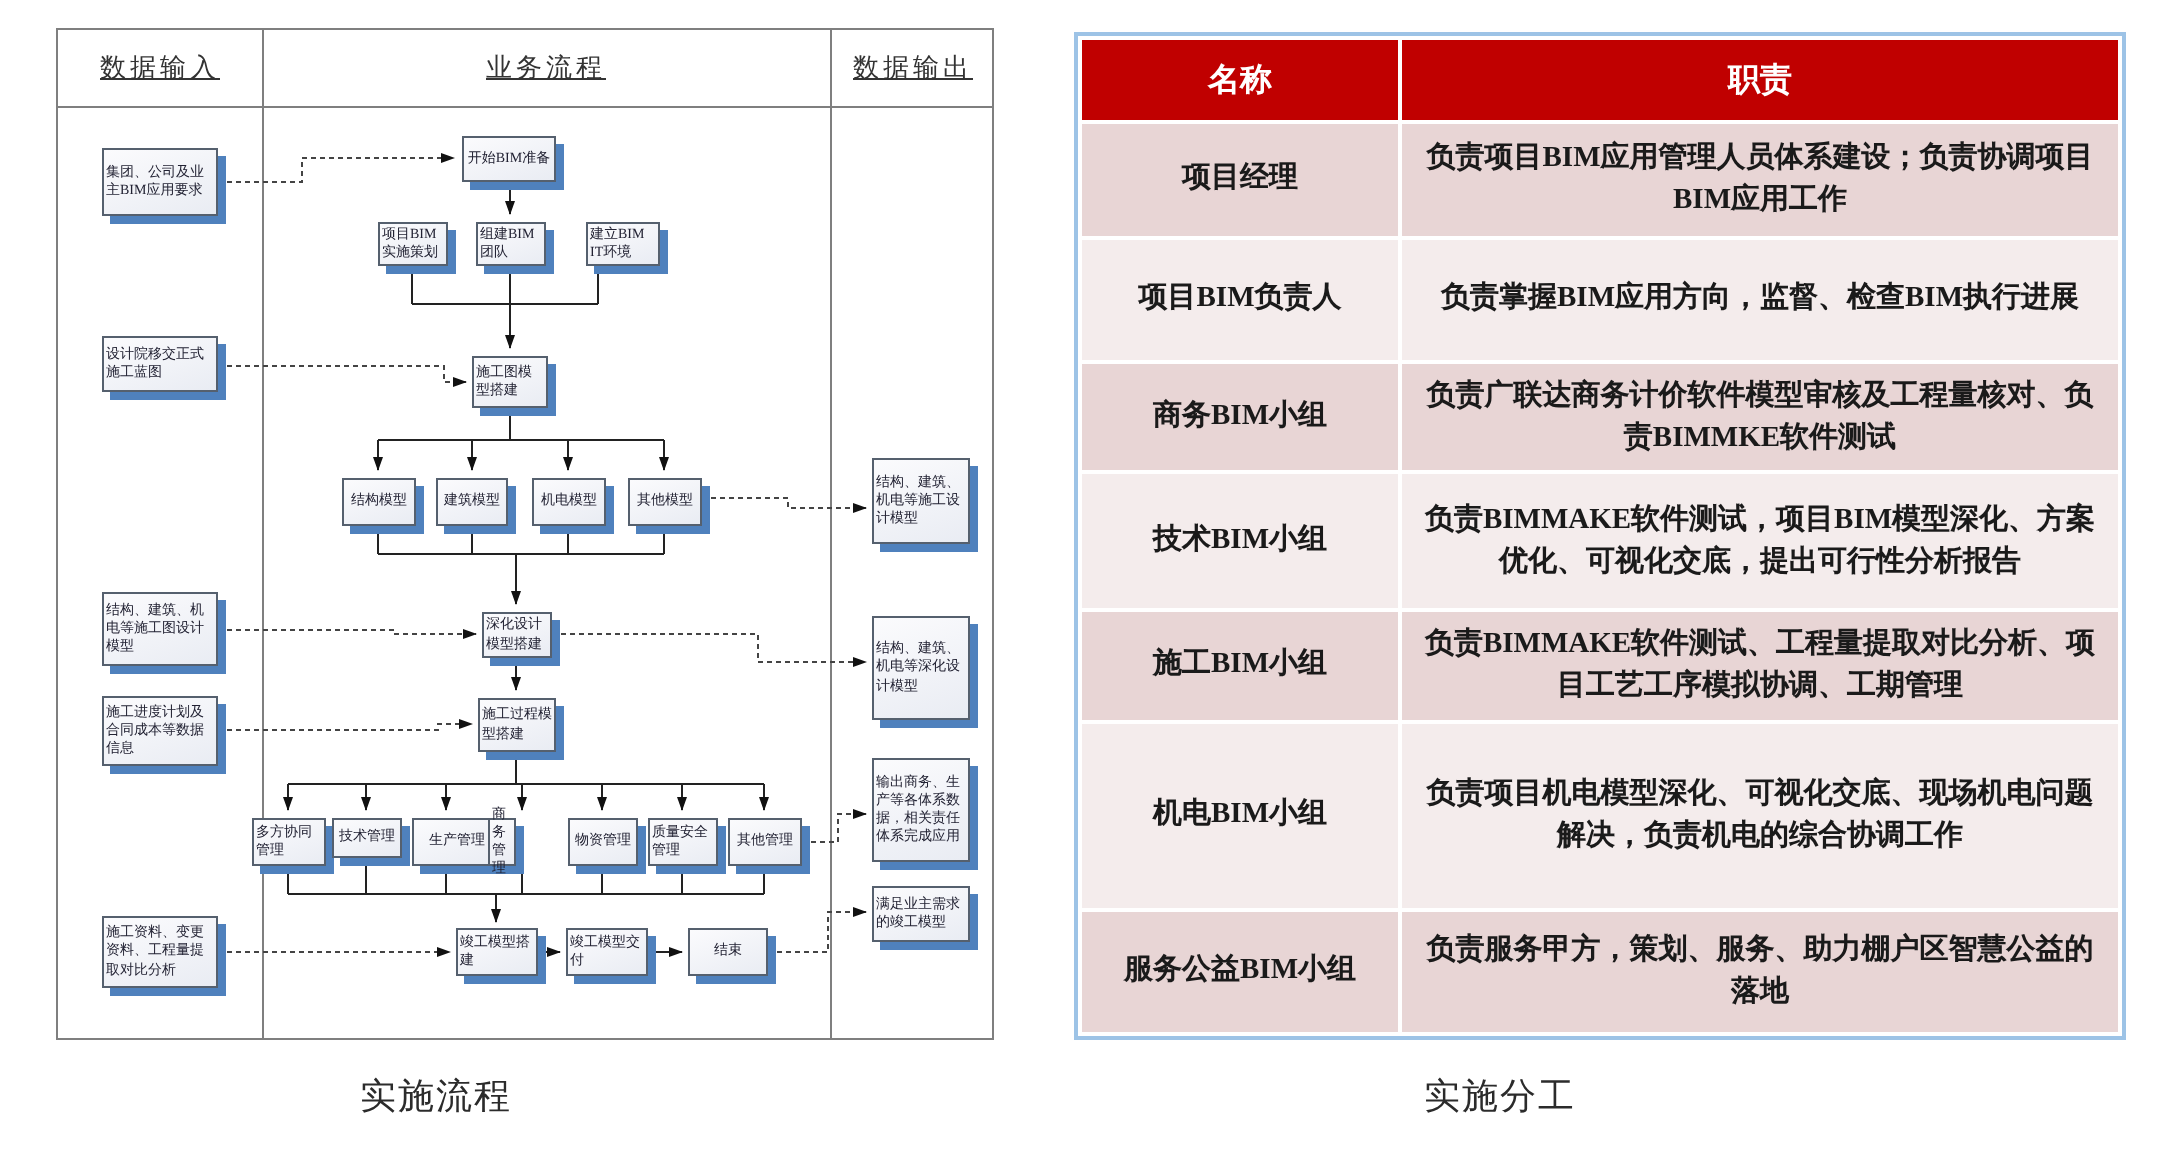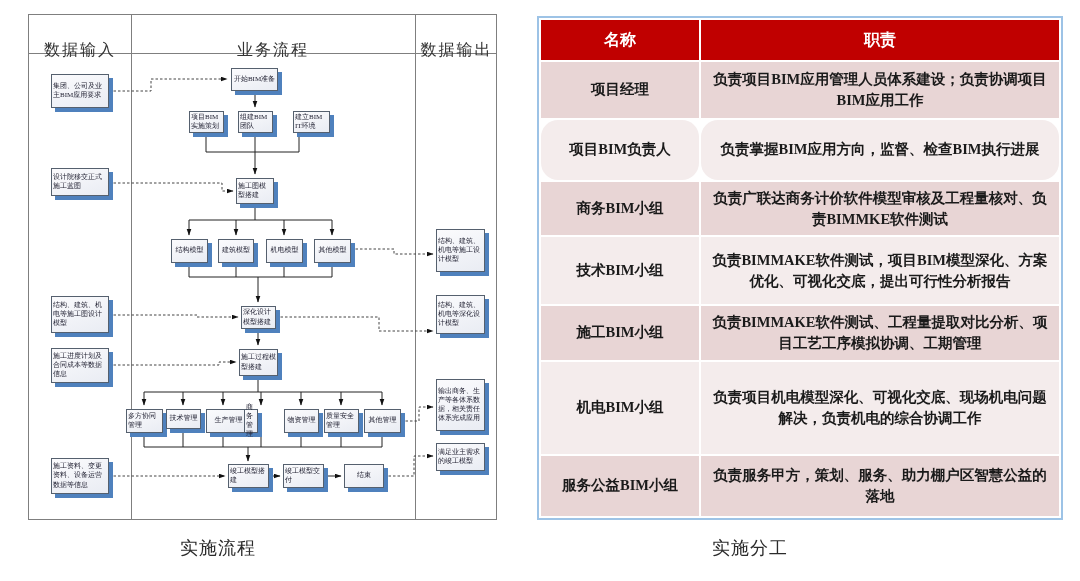--- a/index.html
+++ b/index.html
@@ -14,42 +14,42 @@
   html,body{width:1080px;height:581px;background:#ffffff;overflow:hidden;
     font-family:"Liberation Sans",sans-serif;}
   .stage{position:relative;width:1080px;height:581px;background:#fff;}
 
   
   .fc{position:absolute;left:28px;top:14px;width:469px;height:506px;
       border:1px solid #7f7f7f;background:#fff;
       font-family:"Liberation Serif",serif;}
   .fc .vline{position:absolute;top:0;bottom:0;width:1px;background:#7f7f7f;}
   .fc .hline{position:absolute;left:0;right:0;top:38px;height:1px;background:#7f7f7f;}
-  .fc .colhead{position:absolute;top:16px;height:38px;display:flex;align-items:center;
-      justify-content:center;font-size:16px;letter-spacing:2px;color:#333;}
+  .fc .colhead{position:absolute;top:0;height:38px;display:flex;align-items:center;
+      justify-content:center;font-size:13px;letter-spacing:2px;color:#333;text-decoration:underline;}
   .fb{position:absolute;background:linear-gradient(160deg,#fbfbfd 0%,#e9ecf3 100%);
       border:1px solid #55606e;box-shadow:4px 4px 0 0 var(--shadow-blue);
       display:flex;align-items:center;justify-content:center;text-align:left;
       font-size:7px;line-height:1.3;color:#223;padding:1px;z-index:2;}
   .fc svg{position:absolute;left:0;top:0;z-index:1;pointer-events:none;}
 
   
   .tbl-wrap{position:absolute;left:537px;top:16px;width:526px;height:504px;
       border:2px solid var(--tbl-border);background:#fff;}
   table{border-collapse:separate;border-spacing:2px;width:100%;height:100%;
       table-layout:fixed;font-family:Liberation Serif, serif;}
   th{background:var(--red);color:#fff;font-size:16px;font-weight:bold;
       height:40px;text-align:center;}
   th.c-name{width:158px;}
   td{font-size:14.5px;font-weight:bold;color:#1a1a1a;text-align:center;
       vertical-align:middle;padding:3px 8px;line-height:1.45;}
   tbody tr:nth-child(odd) td{background:var(--band-dark);}
   tbody tr:nth-child(even) td{background:var(--band-light);}
   tbody tr:nth-child(1) td{height:52px;}
-  tbody tr:nth-child(2) td{height:56px;border-radius:17px;}
+  tbody tr:nth-child(2) td{height:56px;}
   tbody tr:nth-child(3) td{height:50px;}
   tbody tr:nth-child(4) td{height:62px;}
   tbody tr:nth-child(5) td{height:50px;}
   tbody tr:nth-child(6) td{height:86px;}
   tbody tr:nth-child(7) td{height:56px;}
 
   
   .caption{position:absolute;font-family:"Liberation Serif",serif;font-size:18px;
       color:#2b2b2b;letter-spacing:1px;}
   .caption.left{left:28px;top:536px;width:380px;text-align:center;}
@@ -110,21 +110,21 @@
         <path d="M247,302 H350 V316 H404" marker-end="url(#arw)"></path>
         <path d="M372,406 H390 V392 H404" marker-end="url(#arw)"></path>
         <path d="M355,461 H385 V441 H404" marker-end="url(#arw)"></path>
       </g>
     </svg>
 
     <div class="fb" style="left:22px;top:59px;width:58px;height:34px">集团、公司及业主BIM应用要求</div>
     <div class="fb" style="left:22px;top:153px;width:58px;height:28px">设计院移交正式施工蓝图</div>
     <div class="fb" style="left:22px;top:281px;width:58px;height:37px">结构、建筑、机电等施工图设计模型</div>
     <div class="fb" style="left:22px;top:333px;width:58px;height:35px">施工进度计划及合同成本等数据信息</div>
-    <div class="fb" style="left:22px;top:443px;width:58px;height:36px">施工资料、变更资料、设备运营数据等信息</div>
+    <div class="fb" style="left:22px;top:443px;width:58px;height:36px">施工资料、变更资料、工程量提取对比分析</div>
 
     <div class="fb" style="left:202px;top:53px;width:47px;height:23px">开始BIM准备</div>
     <div class="fb" style="left:160px;top:96px;width:35px;height:22px">项目BIM实施策划</div>
     <div class="fb" style="left:209px;top:96px;width:35px;height:22px">组建BIM团队</div>
     <div class="fb" style="left:264px;top:96px;width:37px;height:22px">建立BIM IT环境</div>
     <div class="fb" style="left:207px;top:163px;width:38px;height:26px">施工图模型搭建</div>
     <div class="fb" style="left:142px;top:224px;width:37px;height:24px">结构模型</div>
     <div class="fb" style="left:189px;top:224px;width:36px;height:24px">建筑模型</div>
     <div class="fb" style="left:237px;top:224px;width:37px;height:24px">机电模型</div>
     <div class="fb" style="left:285px;top:224px;width:37px;height:24px">其他模型</div>
@@ -135,21 +135,21 @@
     <div class="fb" style="left:177px;top:394px;width:45px;height:24px">生产管理</div>
     <div class="fb" style="left:215px;top:394px;width:14px;height:24px">商务管理</div>
     <div class="fb" style="left:255px;top:394px;width:35px;height:24px">物资管理</div>
     <div class="fb" style="left:295px;top:394px;width:35px;height:24px">质量安全管理</div>
     <div class="fb" style="left:335px;top:394px;width:37px;height:24px">其他管理</div>
     <div class="fb" style="left:199px;top:449px;width:41px;height:24px">竣工模型搭建</div>
     <div class="fb" style="left:254px;top:449px;width:41px;height:24px">竣工模型交付</div>
     <div class="fb" style="left:315px;top:449px;width:40px;height:24px">结束</div>
 
     <div class="fb" style="left:407px;top:214px;width:49px;height:43px">结构、建筑、机电等施工设计模型</div>
-    <div class="fb" style="left:407px;top:280px;width:49px;height:39px">结构、建筑、机电等深化设计模型</div>
+    <div class="fb" style="left:407px;top:293px;width:49px;height:52px">结构、建筑、机电等深化设计模型</div>
     <div class="fb" style="left:407px;top:364px;width:49px;height:52px">输出商务、生产等各体系数据，相关责任体系完成应用</div>
     <div class="fb" style="left:407px;top:428px;width:49px;height:28px">满足业主需求的竣工模型</div>
   </div>
 
   <div class="tbl-wrap">
     <table>
       <thead>
         <tr>
           <th class="c-name">名称</th>
           <th>职责</th>

